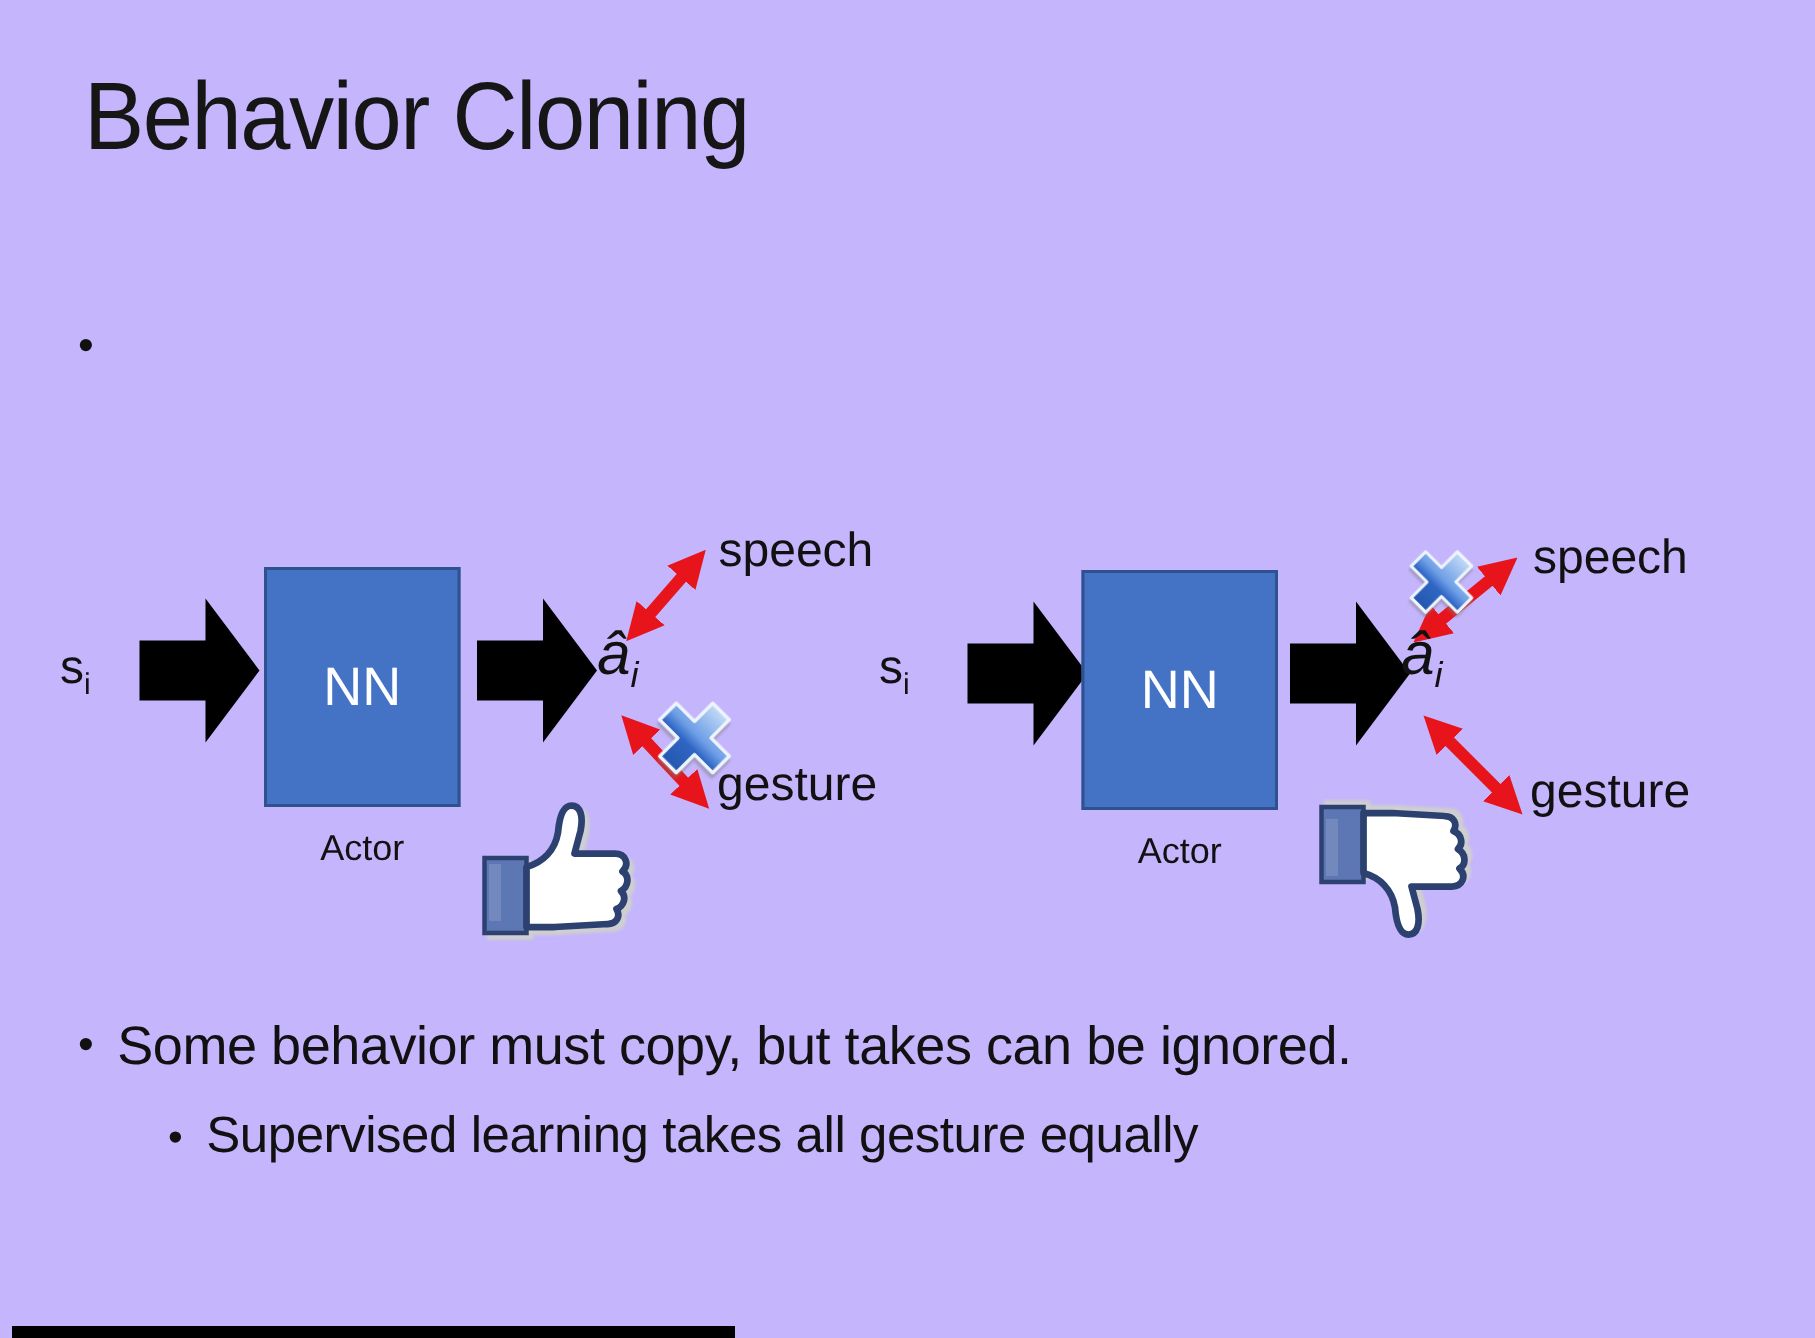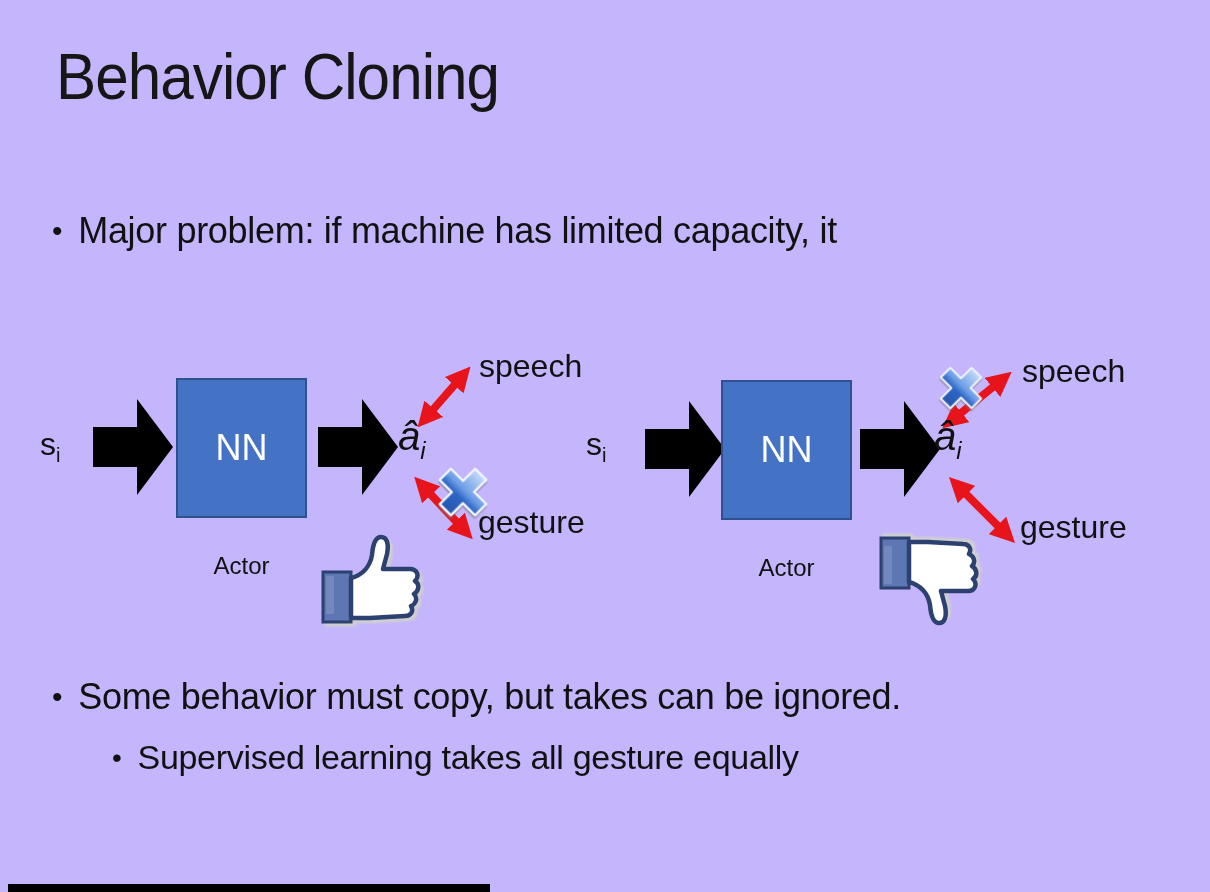--- a/index.html
+++ b/index.html
@@ -16,21 +16,21 @@
   .bullet-row .dot{flex:0 0 auto;}
   .b1{left:52px;top:205px;font-size:36px;line-height:1.45;}
   .b1 .dot{font-size:30px;line-height:1.75;}
   .b2{left:52px;top:676px;font-size:36px;}
   .b2 .dot{font-size:30px;padding-top:4px;}
   .b3{left:112px;top:738px;font-size:34px;}
   .b3 .dot{font-size:28px;padding-top:4px;}
   .line{display:block;white-space:nowrap;}
 
   .nn-box{
-    position:absolute;width:131px;height:140px;background:#4472C4;border:2px solid #2F528F;
+    position:absolute;width:131px;height:160px;background:#4472C4;border:2px solid #2F528F;
     display:flex;align-items:center;justify-content:center;box-sizing:border-box;
     color:#fff;font-size:36px;letter-spacing:0;
   }
   .nn-left{left:176px;top:378px;}
   .nn-right{left:721px;top:380px;}
 
   .lbl{position:absolute;white-space:nowrap;}
   .state{font-size:32px;}
   .state sub{font-size:20px;}
   .st-left{left:40px;top:426px;}
@@ -57,21 +57,20 @@
 </head>
 <body>
 
 <div class="slide">
 
   <div class="title">Behavior Cloning</div>
 
   <div class="bullet-row b1">
     <span class="dot">•</span>
     <span>
-      <span class="line">Major problem: if machine has limited capacity, it</span>
     </span>
   </div>
 
   <svg class="diagram-svg" width="1210" height="310" viewBox="0 340 1210 310">
     <defs>
       <marker id="rh" viewBox="0 0 10 10" refX="6" refY="5" markerWidth="3.1" markerHeight="3.1" orient="auto-start-reverse">
         <path d="M0 0 L10 5 L0 10 Z" fill="#E8141C"></path>
       </marker>
       <linearGradient id="xgrad" x1="0" y1="0" x2="0" y2="1">
         <stop offset="0" stop-color="#C4DBF7"></stop>

